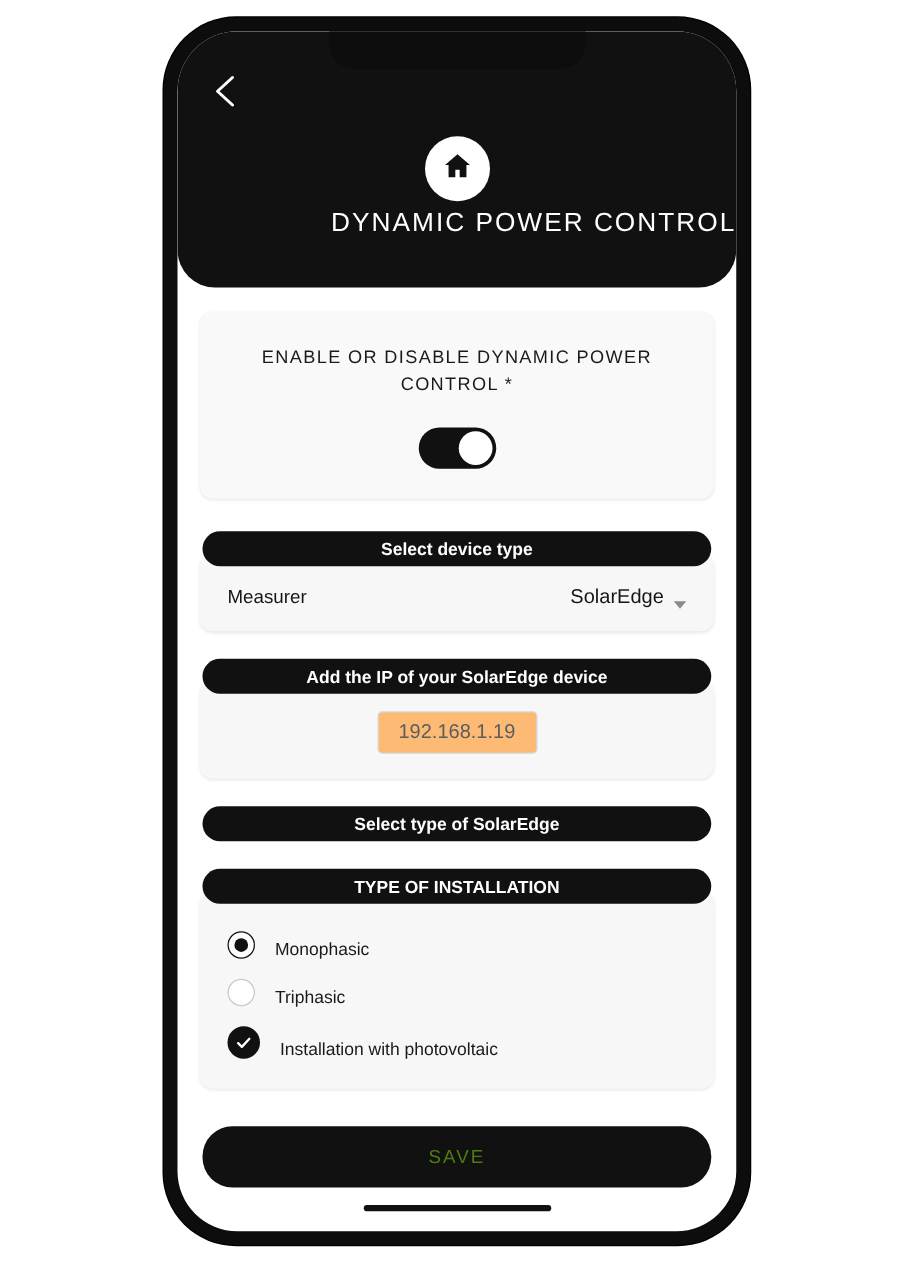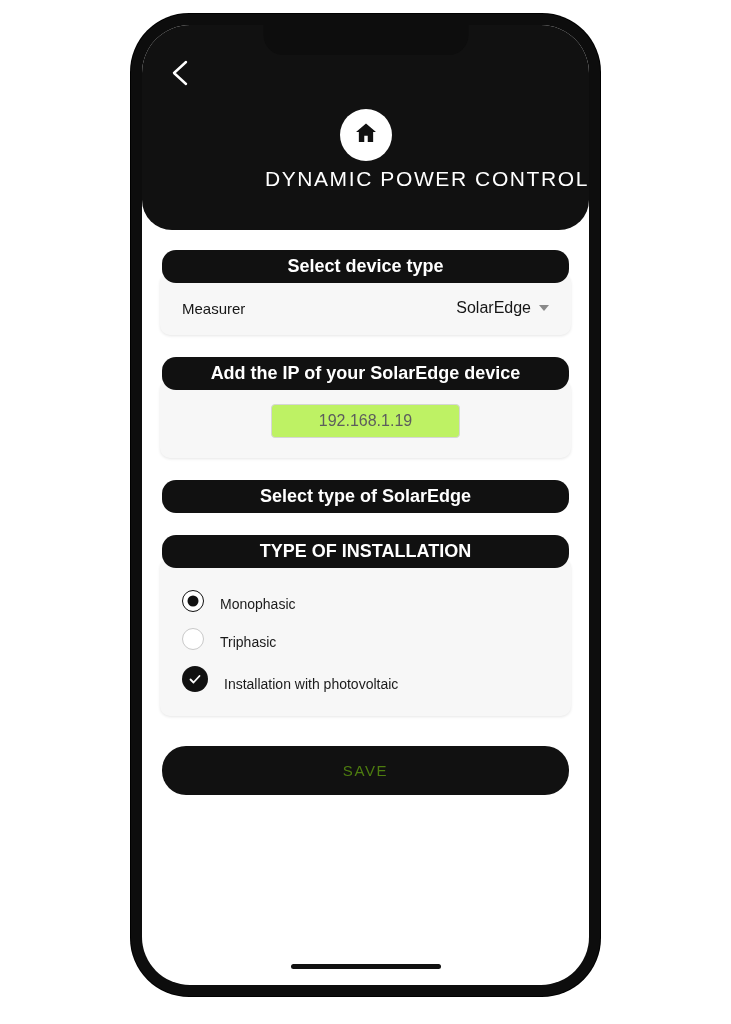--- a/index.html
+++ b/index.html
@@ -141,21 +141,21 @@
     border-radius: 50%;
     background: #ffffff;
   }
 
   
   .section { margin-bottom: 22px; }
   .section-header {
     background: #111111;
     color: #ffffff;
     text-align: center;
-    font-size: 18px;
+    font-size: 14px;
     font-weight: bold;
     border-radius: 14px;
     padding: 6px 10px;
     position: relative;
     z-index: 2;
     margin: 0 2px;
   }
   .section-body {
     background: #f7f7f7;
     border-radius: 10px;
@@ -169,49 +169,49 @@
     align-items: center;
     justify-content: space-between;
     padding: 6px 6px 4px 6px;
   }
   .row-label {
     font-size: 15px;
     color: #161616;
   }
   .row-value {
     display: flex;
-    align-items: center;
+    align-items: flex-end;
     gap: 8px;
     font-size: 16px;
     color: #161616;
     cursor: pointer;
   }
   .caret {
     width: 0; height: 0;
     border-left: 5px solid transparent;
     border-right: 5px solid transparent;
     border-top: 6px solid #8a8a8a;
     display: inline-block;
   }
 
   
   .ip-wrap {
     display: flex;
     justify-content: center;
     padding: 4px 0 6px 0;
   }
   .ip-input {
-    width: 189px;
+    width: 128px;
     text-align: center;
     font-size: 16px;
     color: #5d5d5d;
     padding: 7px 6px;
     border: 1px solid #d6d6d6;
     border-radius: 4px;
-    background: #bef264;
+    background: #fdba74;
     font-family: "Liberation Sans", sans-serif;
   }
   .ip-input::placeholder { color: #5d5d5d; }
 
   
   .opt-list { padding: 4px 2px 2px 2px; }
   .opt {
     display: flex;
     align-items: flex-end;
     gap: 16px;
@@ -302,20 +302,28 @@
               <path d="M12 3.2 2.8 11h2.6v9.2h5.0v-5.6h3.2v5.6h5.0V11h2.6z" fill="#111111"></path>
             </svg>
           </span>
         </div>
 
         <div class="header-title">DYNAMIC POWER CONTROL</div>
       </div>
 
       <div class="content">
 
+        <div class="card toggle-card">
+          <div class="toggle-card-label">ENABLE OR DISABLE DYNAMIC POWER CONTROL *</div>
+          <div class="toggle-wrap">
+            <div class="toggle">
+              <div class="knob"></div>
+            </div>
+          </div>
+        </div>
 
         <div class="section">
           <div class="section-header">Select device type</div>
           <div class="section-body">
             <div class="row">
               <span class="row-label">Measurer</span>
               <span class="row-value">
                 <span>SolarEdge</span>
                 <span class="caret"></span>
               </span>

